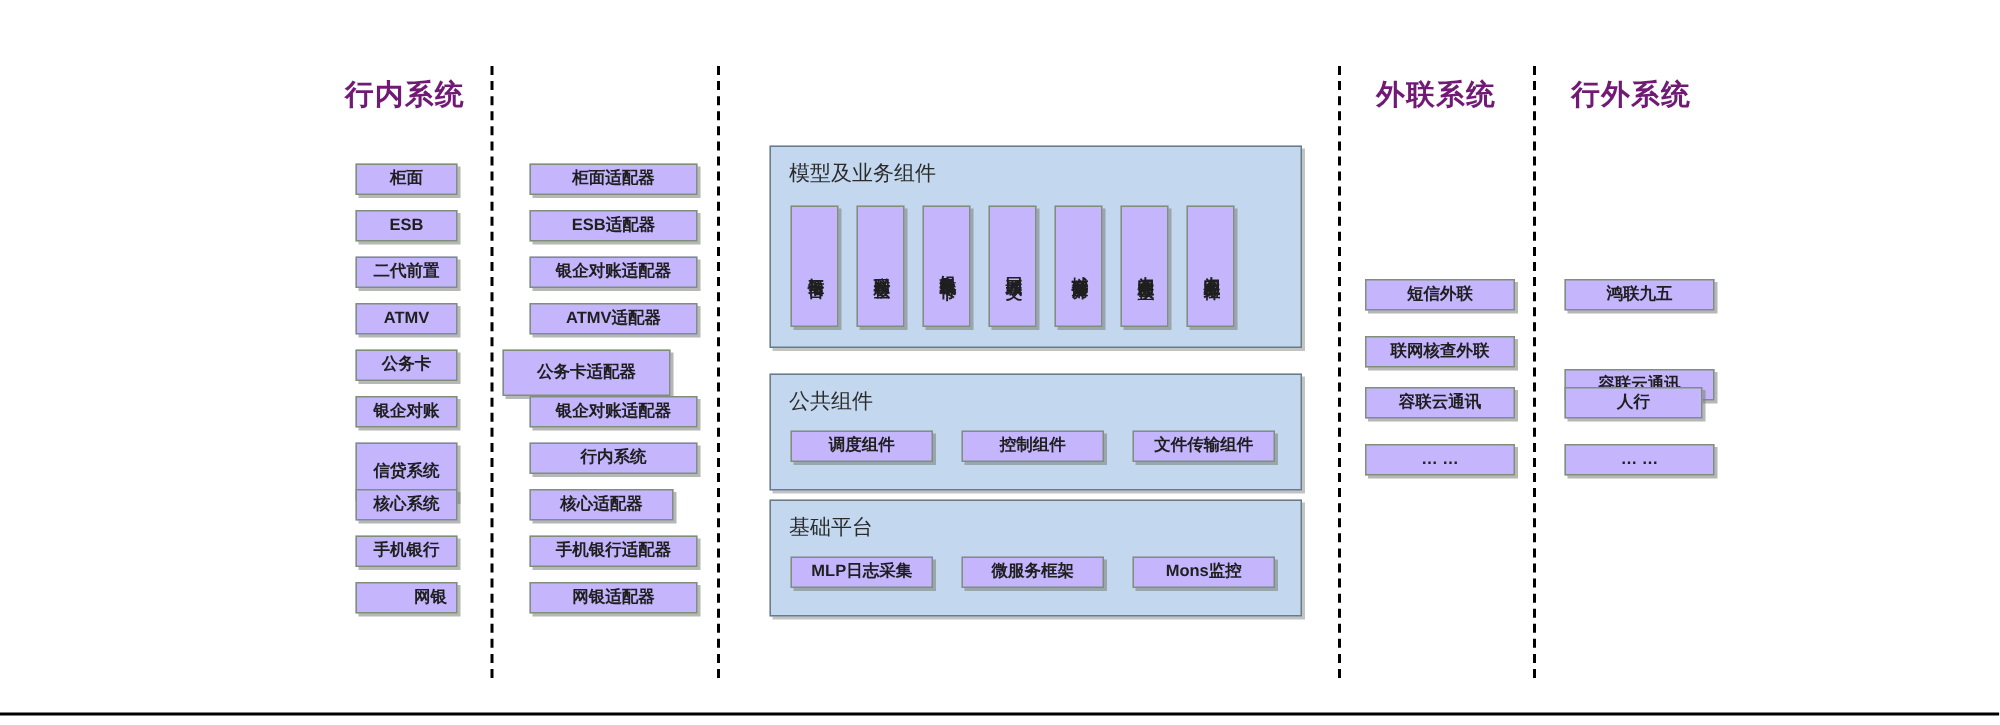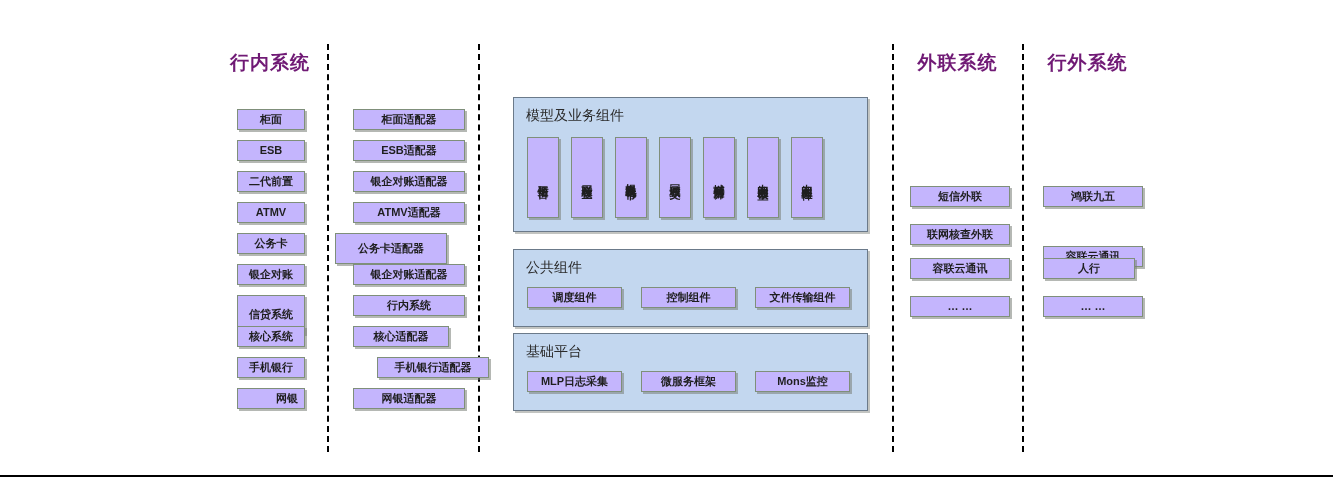--- a/index.html
+++ b/index.html
@@ -126,21 +126,21 @@
   <div class="node" style="left:237px; top:388px; width:68px; height:21px;padding-left:32px;">网银</div>
 
   <div class="node" style="left:353px; top:109px; width:112px; height:21px;">柜面适配器</div>
   <div class="node" style="left:353px; top:140px; width:112px; height:21px;">ESB适配器</div>
   <div class="node" style="left:353px; top:171px; width:112px; height:21px;">银企对账适配器</div>
   <div class="node" style="left:353px; top:202px; width:112px; height:21px;">ATMV适配器</div>
   <div class="node" style="left:335px; top:233px; width:112px; height:31px;">公务卡适配器</div>
   <div class="node" style="left:353px; top:264px; width:112px; height:21px;">银企对账适配器</div>
   <div class="node" style="left:353px; top:295px; width:112px; height:21px;">行内系统</div>
   <div class="node" style="left:353px; top:326px; width:96px; height:21px;">核心适配器</div>
-  <div class="node" style="left:353px; top:357px; width:112px; height:21px;margin-left:24px;">手机银行适配器</div>
+  <div class="node" style="left:353px; top:357px; width:112px; height:21px;">手机银行适配器</div>
   <div class="node" style="left:353px; top:388px; width:112px; height:21px;">网银适配器</div>
 
   <div class="panel" style="left:513px; top:97px; width:355px; height:135px;">
     <div class="panel-title">模型及业务组件</div>
   </div>
   <div class="node vertical" style="left:527px; top:137px; width:32px; height:81px;">短信平台</div>
   <div class="node vertical" style="left:571px; top:137px; width:32px; height:81px;">联网核查</div>
   <div class="node vertical" style="left:615px; top:137px; width:32px; height:81px;">银联及银行卡</div>
   <div class="node vertical" style="left:659px; top:137px; width:32px; height:81px;">同城票交</div>
   <div class="node vertical" style="left:703px; top:137px; width:32px; height:81px;">城商行清算</div>

